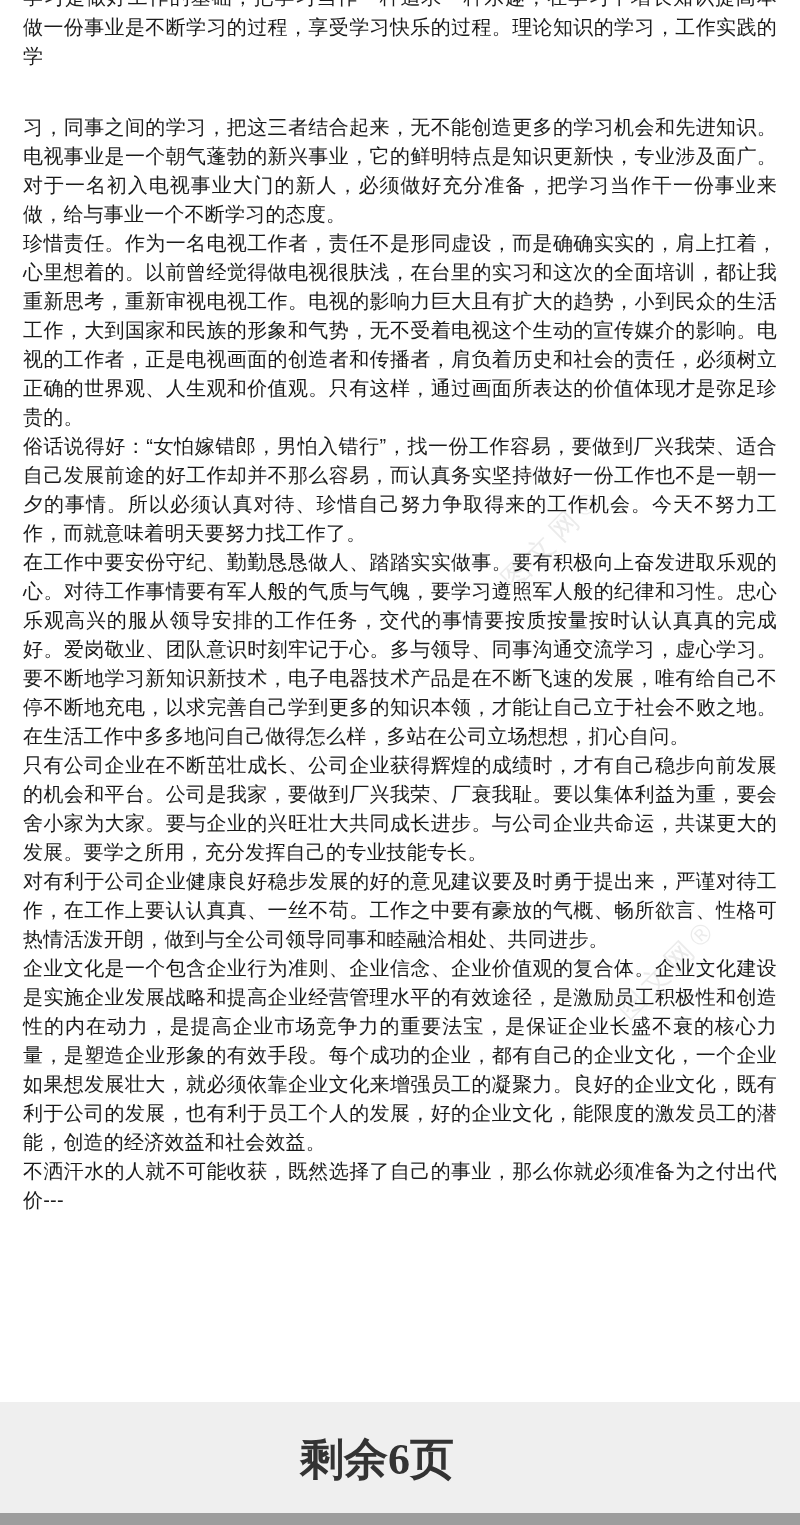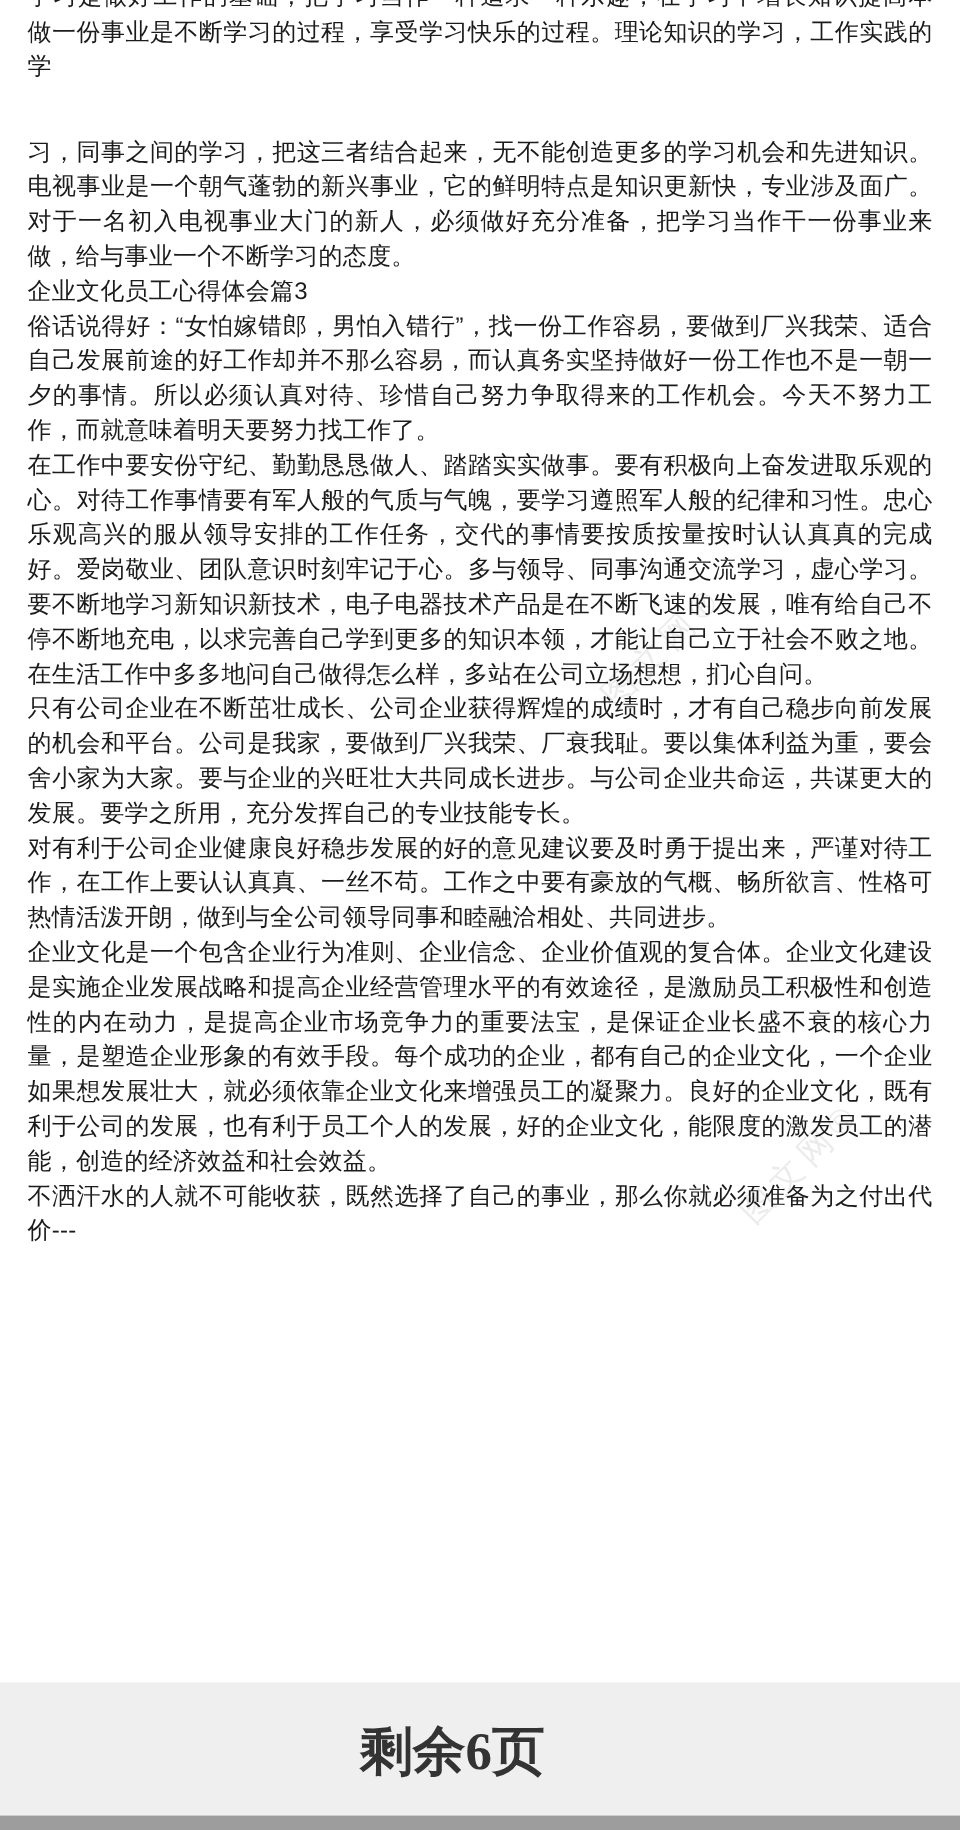--- a/index.html
+++ b/index.html
@@ -82,21 +82,21 @@
 
     <div class="clip-line">
       <span>学习是做好工作的基础，把学习当作一种追求一种乐趣，在学习中增长知识提高本领，</span>
     </div>
 
     <p class="doc">做一份事业是不断学习的过程，享受学习快乐的过程。理论知识的学习，工作实践的学</p>
 
     <div class="page-gap"></div>
 
     <p class="doc">习，同事之间的学习，把这三者结合起来，无不能创造更多的学习机会和先进知识。电视事业是一个朝气蓬勃的新兴事业，它的鲜明特点是知识更新快，专业涉及面广。对于一名初入电视事业大门的新人，必须做好充分准备，把学习当作干一份事业来做，给与事业一个不断学习的态度。</p>
-    <p class="doc">企业文化员工心得体会篇3</p>
+    <p class="doc">珍惜责任。作为一名电视工作者，责任不是形同虚设，而是确确实实的，肩上扛着，心里想着的。以前曾经觉得做电视很肤浅，在台里的实习和这次的全面培训，都让我重新思考，重新审视电视工作。电视的影响力巨大且有扩大的趋势，小到民众的生活工作，大到国家和民族的形象和气势，无不受着电视这个生动的宣传媒介的影响。电视的工作者，正是电视画面的创造者和传播者，肩负着历史和社会的责任，必须树立正确的世界观、人生观和价值观。只有这样，通过画面所表达的价值体现才是弥足珍贵的。</p>
     <p class="doc">俗话说得好：“女怕嫁错郎，男怕入错行”，找一份工作容易，要做到厂兴我荣、适合自己发展前途的好工作却并不那么容易，而认真务实坚持做好一份工作也不是一朝一夕的事情。所以必须认真对待、珍惜自己努力争取得来的工作机会。今天不努力工作，而就意味着明天要努力找工作了。</p>
     <p class="doc">在工作中要安份守纪、勤勤恳恳做人、踏踏实实做事。要有积极向上奋发进取乐观的心。对待工作事情要有军人般的气质与气魄，要学习遵照军人般的纪律和习性。忠心乐观高兴的服从领导安排的工作任务，交代的事情要按质按量按时认认真真的完成好。爱岗敬业、团队意识时刻牢记于心。多与领导、同事沟通交流学习，虚心学习。要不断地学习新知识新技术，电子电器技术产品是在不断飞速的发展，唯有给自己不停不断地充电，以求完善自己学到更多的知识本领，才能让自己立于社会不败之地。在生活工作中多多地问自己做得怎么样，多站在公司立场想想，扪心自问。</p>
     <p class="doc">只有公司企业在不断茁壮成长、公司企业获得辉煌的成绩时，才有自己稳步向前发展的机会和平台。公司是我家，要做到厂兴我荣、厂衰我耻。要以集体利益为重，要会舍小家为大家。要与企业的兴旺壮大共同成长进步。与公司企业共命运，共谋更大的发展。要学之所用，充分发挥自己的专业技能专长。</p>
     <p class="doc">对有利于公司企业健康良好稳步发展的好的意见建议要及时勇于提出来，严谨对待工作，在工作上要认认真真、一丝不苟。工作之中要有豪放的气概、畅所欲言、性格可热情活泼开朗，做到与全公司领导同事和睦融洽相处、共同进步。</p>
     <p class="doc">企业文化是一个包含企业行为准则、企业信念、企业价值观的复合体。企业文化建设是实施企业发展战略和提高企业经营管理水平的有效途径，是激励员工积极性和创造性的内在动力，是提高企业市场竞争力的重要法宝，是保证企业长盛不衰的核心力量，是塑造企业形象的有效手段。每个成功的企业，都有自己的企业文化，一个企业如果想发展壮大，就必须依靠企业文化来增强员工的凝聚力。良好的企业文化，既有利于公司的发展，也有利于员工个人的发展，好的企业文化，能限度的激发员工的潜能，创造的经济效益和社会效益。</p>
     <p class="doc">不洒汗水的人就不可能收获，既然选择了自己的事业，那么你就必须准备为之付出代价---</p>
 
   </div>
 
   <div class="watermark wm1">图文网®</div>

